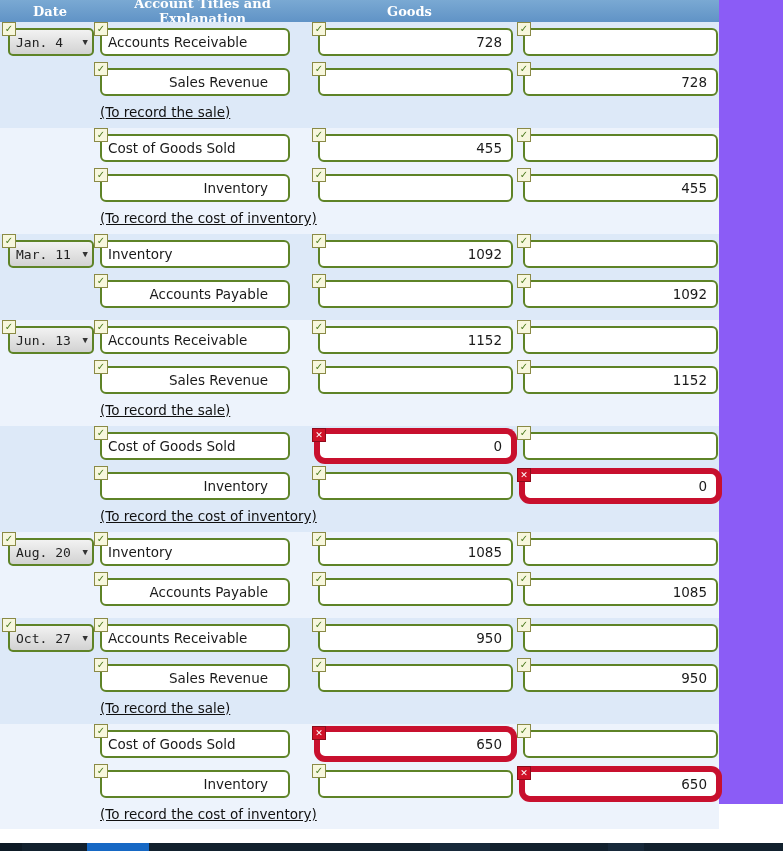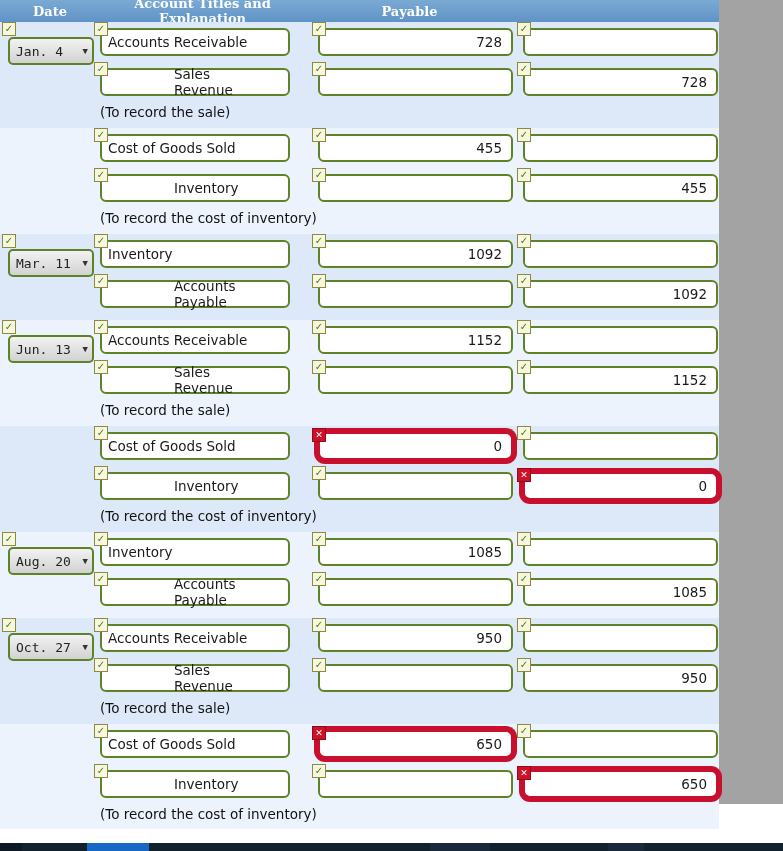--- a/index.html
+++ b/index.html
@@ -3,21 +3,21 @@
 <meta charset="utf-8">
 <title>Journal Entry Worksheet</title>
 <style>
   html,body{margin:0;padding:0;}
   body{
     width:783px;height:851px;
     background:#ffffff;
     font-family:"DejaVu Sans","Liberation Sans",sans-serif;
     overflow:hidden;
   }
-  .page{position:relative;width:783px;height:804px;background:#a3a3a3;}
+  .page{position:relative;width:783px;height:804px;background:#8b5cf6;}
 
   
   .journal{position:absolute;left:0;top:0;width:719px;}
 
   .thead{
     display:flex;height:22px;
     background:#6b9fcd;
     background-image:linear-gradient(#7aa9d3,#6093c6);
     color:#ffffff;
     font-family:"DejaVu Serif","Liberation Serif",serif;
@@ -30,21 +30,21 @@
   .th-debit{width:205px;}
   .th-credit{width:209px;}
 
   .band{position:relative;width:719px;}
   .band.dark{background:#dde9f8;}
   .band.light{background:#edf3fc;}
 
   .jrow{position:relative;height:40px;}
 
   
-  .datecell{position:absolute;left:8px;top:15px;width:86px;height:28px;}
+  .datecell{position:absolute;left:8px;top:6px;width:86px;height:28px;}
   .dateselect{
     position:absolute;left:0;top:0;
     width:86px;height:28px;
     box-sizing:border-box;
     border:2px solid #5e8327;
     border-radius:5px;
     background:#e2e2e2;
     background-image:linear-gradient(#f2f2f2,#d2d2d2);
     font-family:"DejaVu Sans Mono","Liberation Mono",monospace;
     font-size:13px;color:#222;
@@ -64,21 +64,21 @@
     font-size:13.5px;color:#1a1a1a;
     display:flex;align-items:center;
     padding:0 6px;
     font-family:"DejaVu Sans","Liberation Sans",sans-serif;
   }
   .fld.acct{left:100px;width:190px;}
   .fld.debit{left:318px;width:195px;justify-content:flex-end;padding-right:9px;}
   .fld.credit{left:523px;width:195px;justify-content:flex-end;padding-right:9px;}
 
   .fld.acct.indent{padding-left:38px;}
-  .fld.acct.indent .t{width:100%;text-align:left;padding-right:14px;margin-left:34px;}
+  .fld.acct.indent .t{width:100%;text-align:right;padding-right:14px;}
 
   
   .fld.err{
     border-color:#c8102e;
     box-shadow:0 0 0 2px #ffffff inset, 0 0 0 4px #c8102e;
     border-radius:7px;
   }
 
   
   .badge{
@@ -98,41 +98,42 @@
   }
 
   
   .explain{
     position:relative;height:26px;
   }
   .explain .etxt{
     position:absolute;left:100px;top:2px;
     font-size:13.5px;color:#111;
     white-space:nowrap;
+    text-decoration:underline;
   }
 
   
   .whitegap{position:absolute;left:0;top:829px;width:783px;height:14px;background:#ffffff;}
   .taskbar{position:absolute;left:0;top:843px;width:783px;height:8px;background:#12212e;}
   .taskbar .seg{position:absolute;top:0;height:8px;}
   .tb-accent{background:#1668c4;}
   .tb-d1{background:#0d1a25;}
   .tb-d2{background:#17293a;}
 </style>
 </head>
 <body>
 
 <div class="page">
 
   <div class="journal">
 
     <div class="thead">
       <div class="th th-date">Date</div>
       <div class="th th-acct">Account Titles and Explanation</div>
-      <div class="th th-credit">Payable</div>
+      <div class="th th-credit">Goods</div>
     </div>
 
     <div id="body-slot">
         <div class="band dark">
           <div class="jrow">
             <div class="datecell">
               <div class="dateselect">
                 <span class="dtxt">Jan. 4</span>
                 <span class="caret">▼</span>
               </div>

